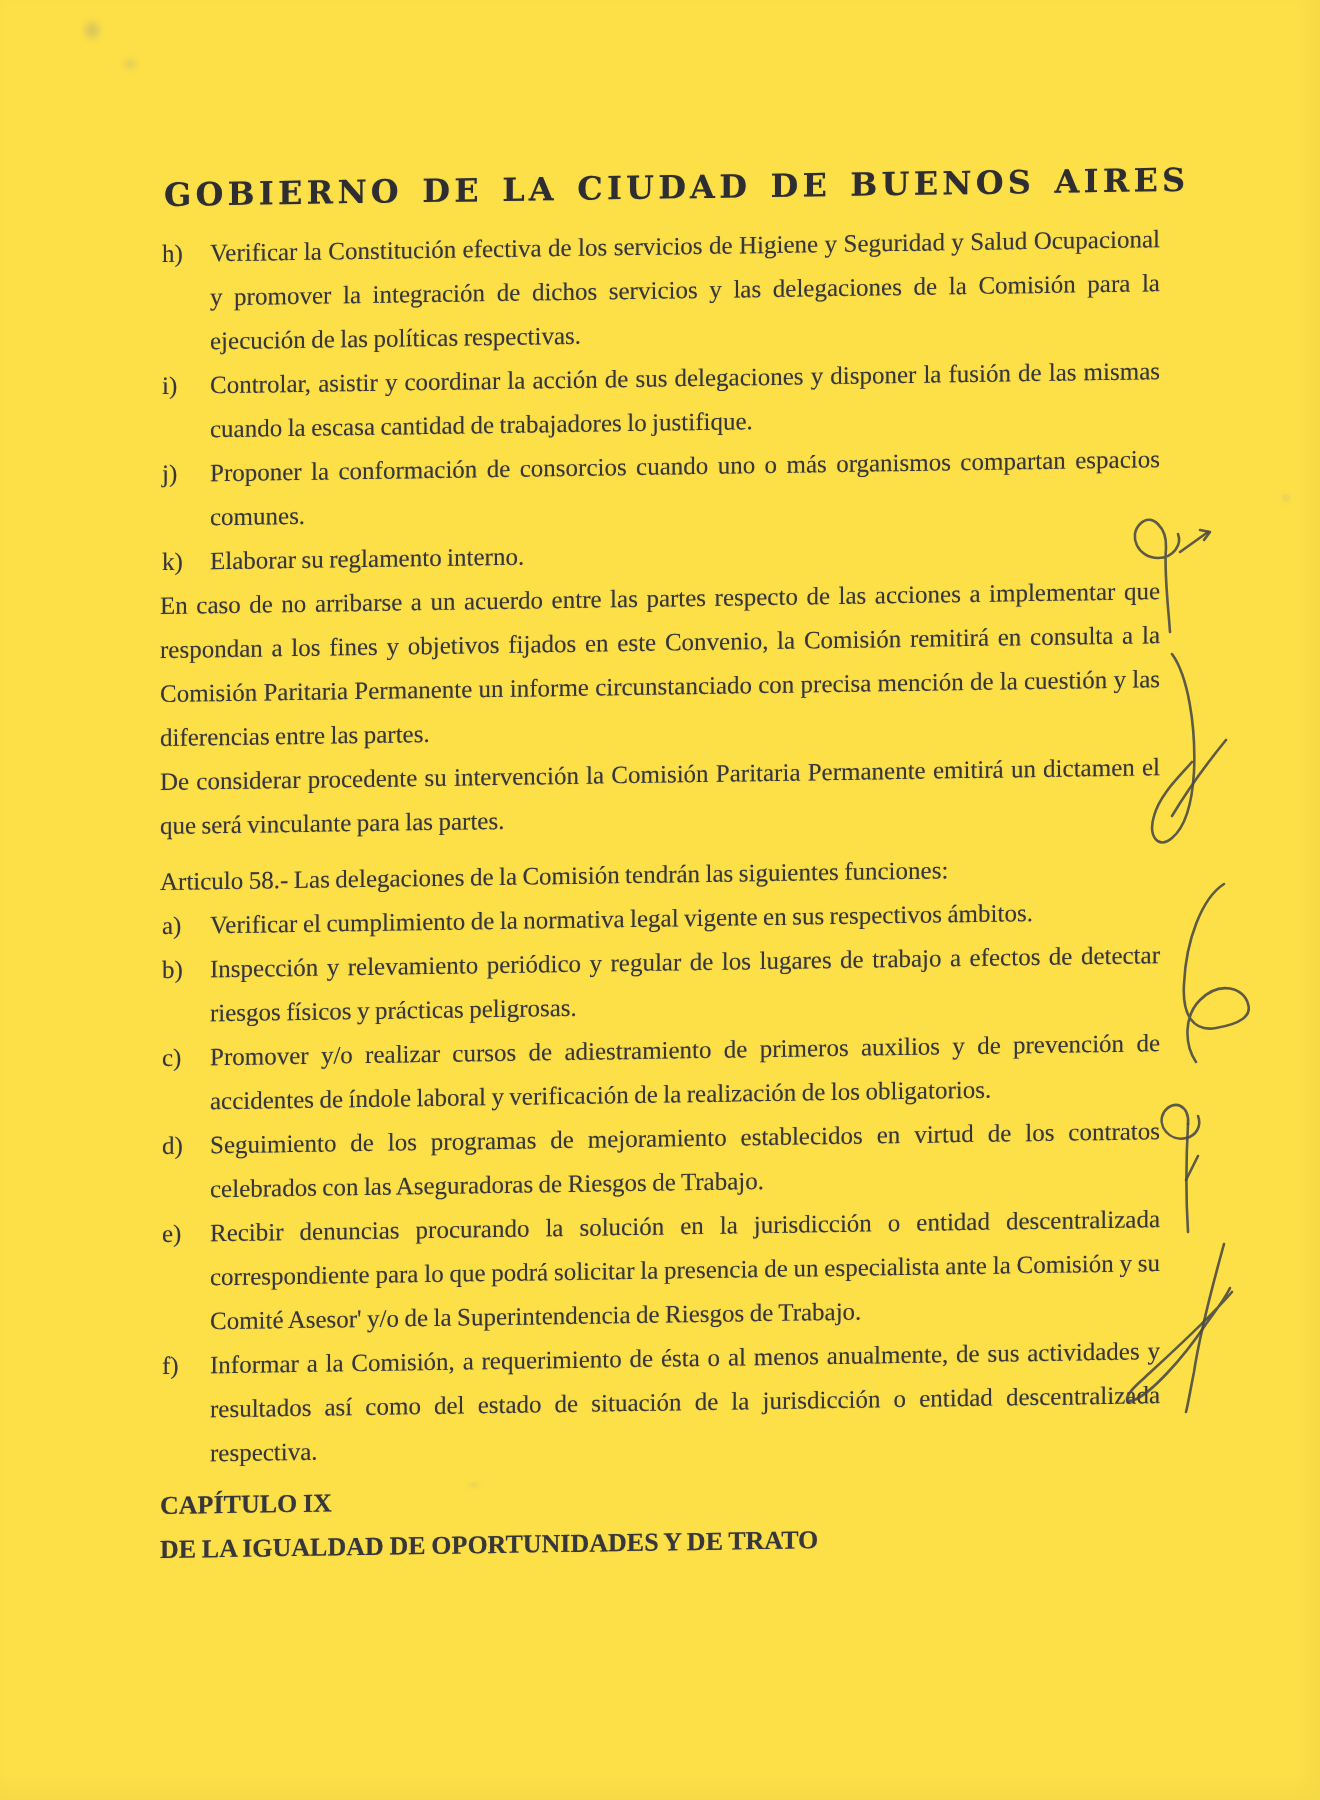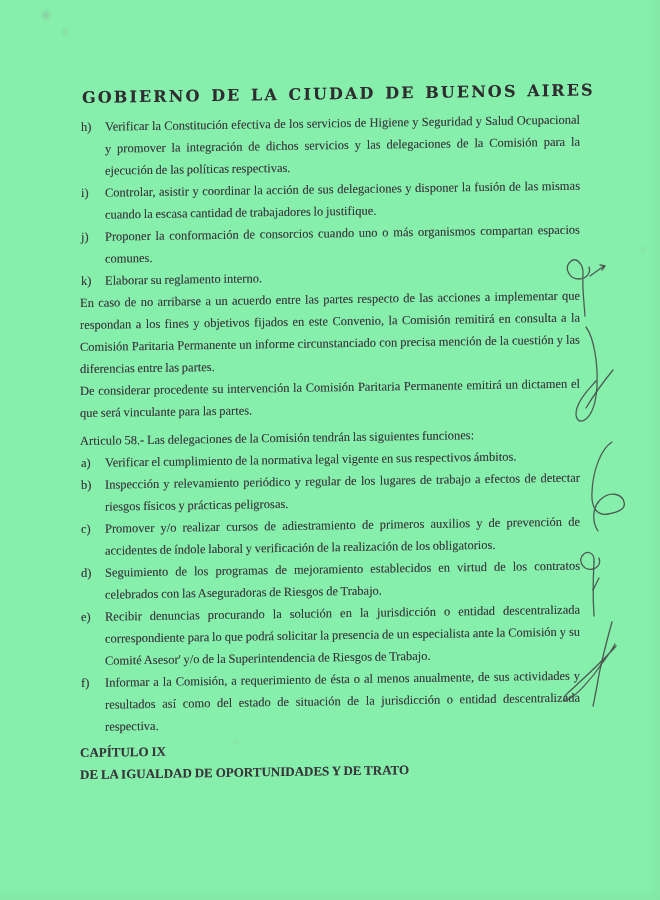--- a/index.html
+++ b/index.html
@@ -1,20 +1,20 @@
 <!DOCTYPE html>
 <html><head>
 <meta charset="utf-8">
 <style>
   html, body { margin: 0; padding: 0; background: #ffffff; }
   .page {
     position: relative;
     width: 660px;
     height: 900px;
-    background: #86efac;
+    background: #fde047;
     overflow: hidden;
     font-family: "Liberation Serif", serif;
     box-shadow: inset -4px -5px 10px rgba(0,0,0,0.035);
   }
   .content {
     position: absolute;
     left: 80px;
     top: 88px;
     width: 500px;
     transform: skewY(-0.85deg);

